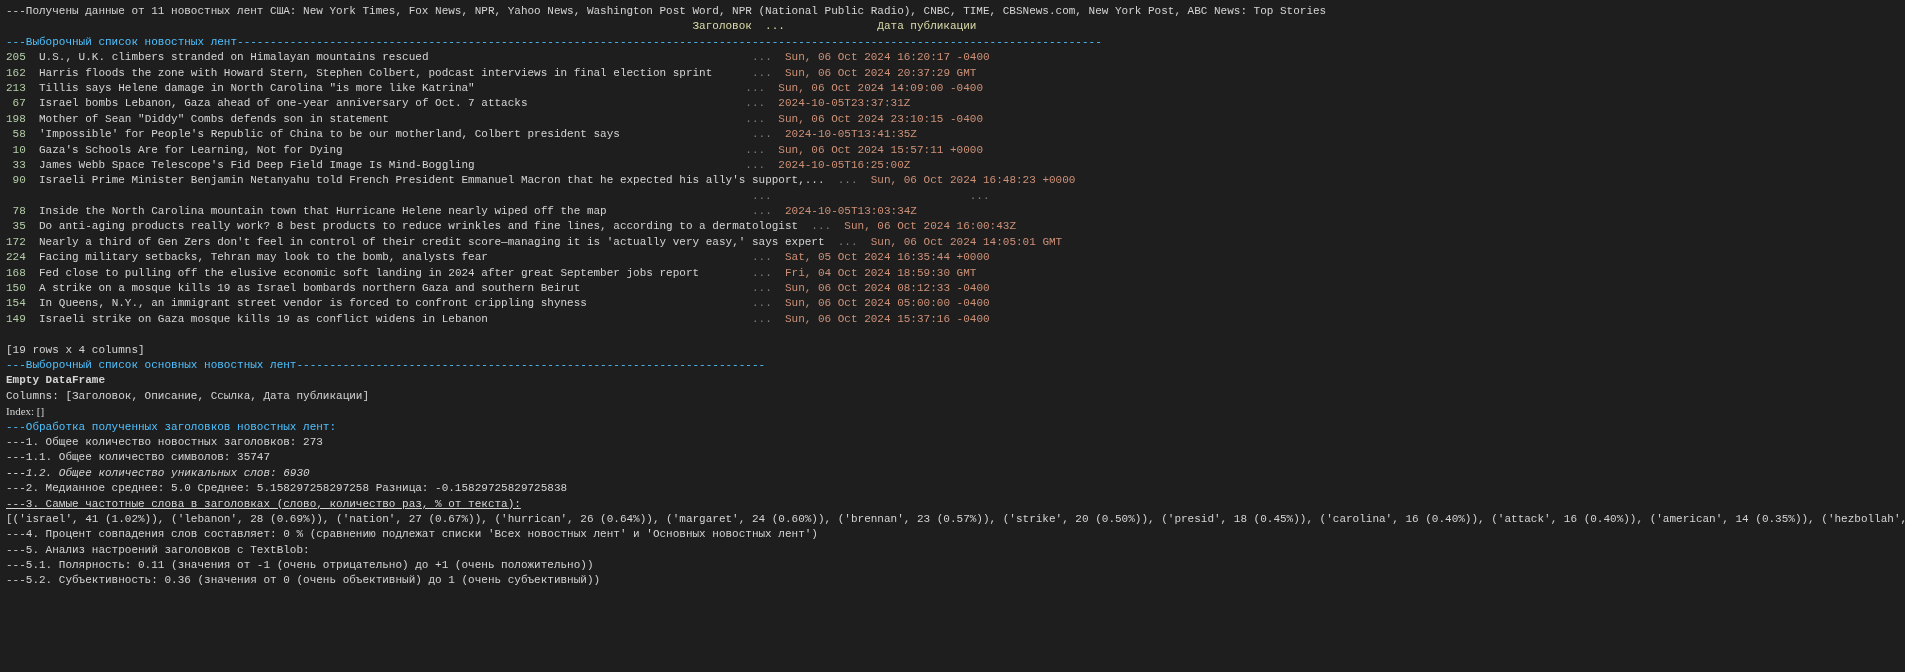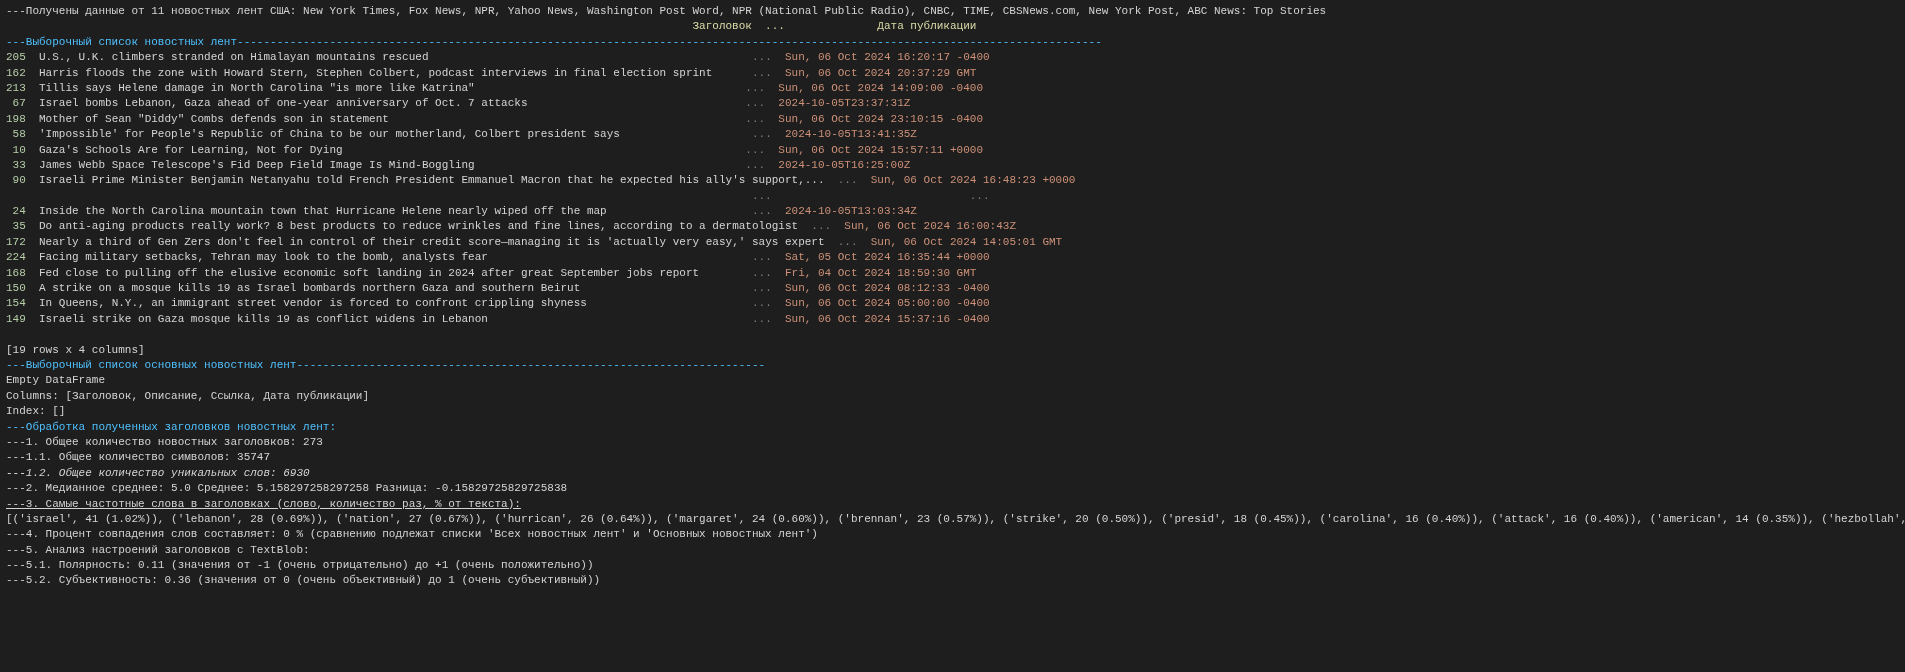--- a/index.html
+++ b/index.html
@@ -33,34 +33,34 @@
     <div class="line"><span style="color:#b5cea8">205  </span><span style="color:#d4d4d4">U.S., U.K. climbers stranded on Himalayan mountains rescued</span><span style="color:#808080">                                                 ...  </span><span style="color:#ce9178">Sun, 06 Oct 2024 16:20:17 -0400</span></div>
     <div class="line"><span style="color:#b5cea8">162  </span><span style="color:#d4d4d4">Harris floods the zone with Howard Stern, Stephen Colbert, podcast interviews in final election sprint</span><span style="color:#808080">      ...  </span><span style="color:#ce9178">Sun, 06 Oct 2024 20:37:29 GMT</span></div>
     <div class="line"><span style="color:#b5cea8">213  </span><span style="color:#d4d4d4">Tillis says Helene damage in North Carolina "is more like Katrina"</span><span style="color:#808080">                                         ...  </span><span style="color:#ce9178">Sun, 06 Oct 2024 14:09:00 -0400</span></div>
     <div class="line"><span style="color:#b5cea8"> 67  </span><span style="color:#d4d4d4">Israel bombs Lebanon, Gaza ahead of one-year anniversary of Oct. 7 attacks</span><span style="color:#808080">                                 ...  </span><span style="color:#ce9178">2024-10-05T23:37:31Z</span></div>
     <div class="line"><span style="color:#b5cea8">198  </span><span style="color:#d4d4d4">Mother of Sean "Diddy" Combs defends son in statement</span><span style="color:#808080">                                                      ...  </span><span style="color:#ce9178">Sun, 06 Oct 2024 23:10:15 -0400</span></div>
     <div class="line"><span style="color:#b5cea8"> 58  </span><span style="color:#d4d4d4">'Impossible' for People's Republic of China to be our motherland, Colbert president says</span><span style="color:#808080">                    ...  </span><span style="color:#ce9178">2024-10-05T13:41:35Z</span></div>
     <div class="line"><span style="color:#b5cea8"> 10  </span><span style="color:#d4d4d4">Gaza's Schools Are for Learning, Not for Dying</span><span style="color:#808080">                                                             ...  </span><span style="color:#ce9178">Sun, 06 Oct 2024 15:57:11 +0000</span></div>
     <div class="line"><span style="color:#b5cea8"> 33  </span><span style="color:#d4d4d4">James Webb Space Telescope's Fid Deep Field Image Is Mind-Boggling</span><span style="color:#808080">                                         ...  </span><span style="color:#ce9178">2024-10-05T16:25:00Z</span></div>
     <div class="line"><span style="color:#b5cea8"> 90  </span><span style="color:#d4d4d4">Israeli Prime Minister Benjamin Netanyahu told French President Emmanuel Macron that he expected his ally's support,...</span><span style="color:#808080">  ...  </span><span style="color:#ce9178">Sun, 06 Oct 2024 16:48:23 +0000</span></div>
     <div class="line" style="color: rgb(128, 128, 128);">                                                                                                                 ...                              ...</div>
-    <div class="line"><span style="color:#b5cea8"> 24  </span><span style="color:#d4d4d4">Inside the North Carolina mountain town that Hurricane Helene nearly wiped off the map</span><span style="color:#808080">                      ...  </span><span style="color:#ce9178">2024-10-05T13:03:34Z</span></div>
+    <div class="line"><span style="color:#b5cea8"> 78  </span><span style="color:#d4d4d4">Inside the North Carolina mountain town that Hurricane Helene nearly wiped off the map</span><span style="color:#808080">                      ...  </span><span style="color:#ce9178">2024-10-05T13:03:34Z</span></div>
     <div class="line"><span style="color:#b5cea8"> 35  </span><span style="color:#d4d4d4">Do anti-aging products really work? 8 best products to reduce wrinkles and fine lines, according to a dermatologist</span><span style="color:#808080">  ...  </span><span style="color:#ce9178">Sun, 06 Oct 2024 16:00:43Z</span></div>
     <div class="line"><span style="color:#b5cea8">172  </span><span style="color:#d4d4d4">Nearly a third of Gen Zers don't feel in control of their credit score—managing it is 'actually very easy,' says expert</span><span style="color:#808080">  ...  </span><span style="color:#ce9178">Sun, 06 Oct 2024 14:05:01 GMT</span></div>
     <div class="line"><span style="color:#b5cea8">224  </span><span style="color:#d4d4d4">Facing military setbacks, Tehran may look to the bomb, analysts fear</span><span style="color:#808080">                                        ...  </span><span style="color:#ce9178">Sat, 05 Oct 2024 16:35:44 +0000</span></div>
     <div class="line"><span style="color:#b5cea8">168  </span><span style="color:#d4d4d4">Fed close to pulling off the elusive economic soft landing in 2024 after great September jobs report</span><span style="color:#808080">        ...  </span><span style="color:#ce9178">Fri, 04 Oct 2024 18:59:30 GMT</span></div>
     <div class="line"><span style="color:#b5cea8">150  </span><span style="color:#d4d4d4">A strike on a mosque kills 19 as Israel bombards northern Gaza and southern Beirut</span><span style="color:#808080">                          ...  </span><span style="color:#ce9178">Sun, 06 Oct 2024 08:12:33 -0400</span></div>
     <div class="line"><span style="color:#b5cea8">154  </span><span style="color:#d4d4d4">In Queens, N.Y., an immigrant street vendor is forced to confront crippling shyness</span><span style="color:#808080">                         ...  </span><span style="color:#ce9178">Sun, 06 Oct 2024 05:00:00 -0400</span></div>
     <div class="line"><span style="color:#b5cea8">149  </span><span style="color:#d4d4d4">Israeli strike on Gaza mosque kills 19 as conflict widens in Lebanon</span><span style="color:#808080">                                        ...  </span><span style="color:#ce9178">Sun, 06 Oct 2024 15:37:16 -0400</span></div>
     <div class="line">&nbsp;</div>
     <div class="line" style="color: rgb(212, 212, 212);">[19 rows x 4 columns]</div>
     <div class="line" style="color: rgb(79, 193, 255);">---Выборочный список основных новостных лент-----------------------------------------------------------------------</div>
-    <div class="line" style="color: rgb(212, 212, 212);">Empty DataFrame</div>
+    <div class="line" style="color: rgb(212, 212, 212); font-weight: bold;">Empty DataFrame</div>
     <div class="line" style="color: rgb(212, 212, 212);">Columns: [Заголовок, Описание, Ссылка, Дата публикации]</div>
-    <div class="line" style="color: rgb(212, 212, 212);">Index: []</div>
+    <div class="line" style="color: rgb(212, 212, 212); font-family: Liberation Serif, serif;">Index: []</div>
     <div class="line" style="color: rgb(79, 193, 255);">---Обработка полученных заголовков новостных лент:</div>
     <div class="line" style="color: rgb(212, 212, 212);">---1. Общее количество новостных заголовков: 273</div>
     <div class="line" style="color: rgb(212, 212, 212);">---1.1. Общее количество символов: 35747</div>
     <div class="line" style="color: rgb(212, 212, 212); font-style: italic;">---1.2. Общее количество уникальных слов: 6930</div>
     <div class="line" style="color: rgb(212, 212, 212);">---2. Медианное среднее: 5.0 Среднее: 5.158297258297258 Разница: -0.15829725829725838</div>
     <div class="line" style="color: rgb(212, 212, 212); text-decoration: underline;">---3. Самые частотные слова в заголовках (слово, количество раз, % от текста):</div>
     <div class="line" style="color: rgb(212, 212, 212);">[('israel', 41 (1.02%)), ('lebanon', 28 (0.69%)), ('nation', 27 (0.67%)), ('hurrican', 26 (0.64%)), ('margaret', 24 (0.60%)), ('brennan', 23 (0.57%)), ('strike', 20 (0.50%)), ('presid', 18 (0.45%)), ('carolina', 16 (0.40%)), ('attack', 16 (0.40%)), ('american', 14 (0.35%)), ('hezbollah', 12 (0.30%)), ('transcript', 11 (0.27%)), ('southern', 10 (0.25%)), ('macron', 10 (0.25%)), ('donald', 10 (0.25%)), ('beirut', 9 (0.22%)), ('execut', 9 (0.22%)), ('interview', 9 (0.22%)))]</div>
     <div class="line" style="color: rgb(212, 212, 212);">---4. Процент совпадения слов составляет: 0 % (сравнению подлежат списки 'Всех новостных лент' и 'Основных новостных лент')</div>
     <div class="line" style="color: rgb(212, 212, 212);">---5. Анализ настроений заголовков с TextBlob:</div>
     <div class="line" style="color: rgb(212, 212, 212);">---5.1. Полярность: 0.11 (значения от -1 (очень отрицательно) до +1 (очень положительно))</div>

